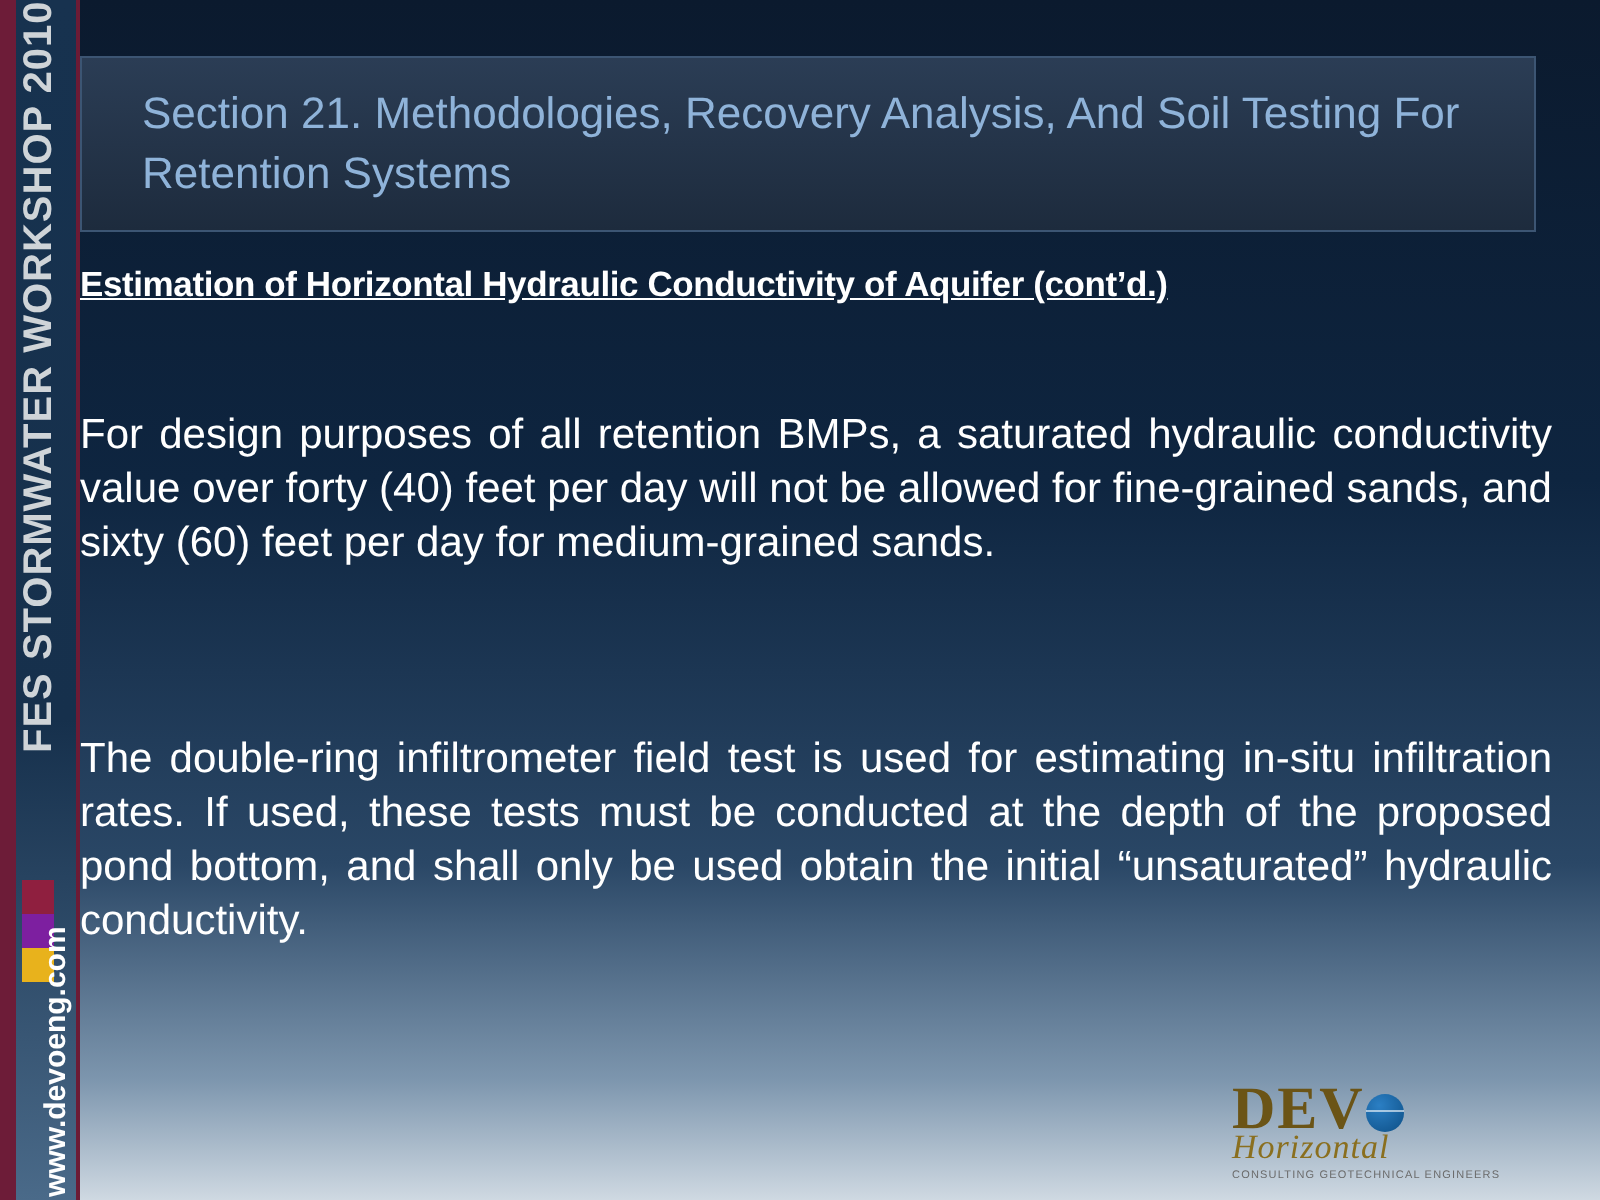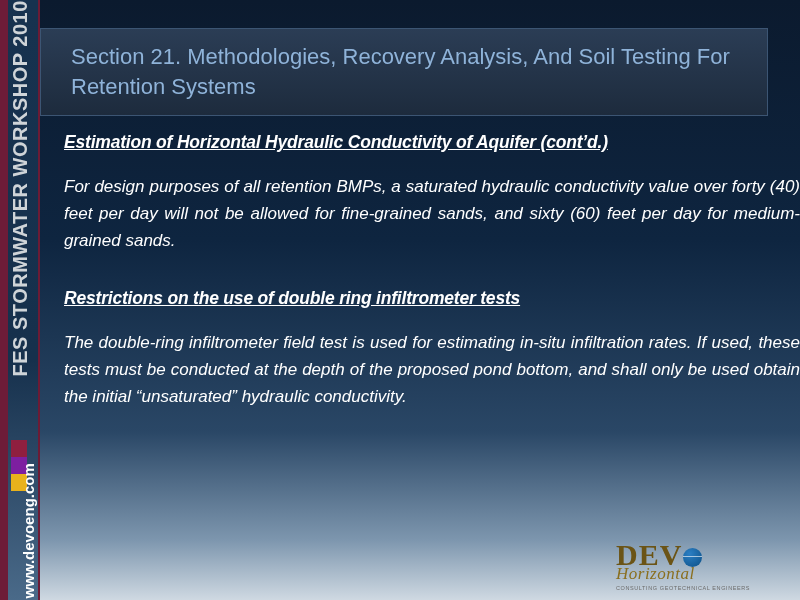--- a/index.html
+++ b/index.html
@@ -67,35 +67,36 @@
     position:absolute; left:58px; top:42px; width:700px;
     color:#8fb3d9;
     font-size:22px;
     line-height:30px;
     font-weight:normal;
     margin-left:13px;
   }
 
   
   .content {
-    position:absolute; left:64px; top:132px; width:736px;font-style:italic;
+    position:absolute; left:40px; top:132px; width:736px;
   }
   .heading {
     color:#ffffff;
     font-size:17.5px;
     font-weight:bold;
     text-decoration:underline;
     letter-spacing:-0.2px;
     margin-bottom:4px;
   }
   .para {
     color:#ffffff;
-    font-size:17px;
+    font-size:21px;
     line-height:27px;
     text-align:justify;
+    margin-top:31px;
   }
   .spacer-sm { height:16px; }
   .spacer-md { height:34px; }
   .spacer-lg { height:16px; }
 
   
   .logo {
     position:absolute; right:34px; bottom:8px; width:150px; height:52px;
     text-align:left;
     margin-top:40px;
@@ -149,21 +150,20 @@
   <div class="sidebar-url">www.devoeng.com</div>
 
   <div class="title-box"></div>
   <div class="title-text">Section 21.  Methodologies, Recovery Analysis,  And Soil Testing For Retention Systems</div>
 
   <div class="content">
     <div class="heading">Estimation of Horizontal Hydraulic Conductivity of Aquifer (cont’d.)</div>
     <div class="spacer-sm"></div>
     <div class="para">For design purposes of all retention BMPs, a saturated hydraulic conductivity value over forty (40) feet per day will not be allowed for fine-grained sands, and sixty (60) feet per day for medium-grained sands.</div>
     <div class="spacer-md"></div>
-    <div class="heading">Restrictions on the use of double ring infiltrometer tests</div>
     <div class="spacer-lg"></div>
     <div class="para">The double-ring infiltrometer field test is used for estimating in-situ infiltration rates. If used, these tests must be conducted at the depth of the proposed pond bottom, and shall only be used obtain the initial “unsaturated” hydraulic conductivity.</div>
   </div>
 
   <div class="logo">
     <div class="logo-main">
       <span>DEV</span><span class="logo-globe"></span>
     </div>
     <div class="logo-script">Horizontal</div>
     <div class="logo-sub">CONSULTING GEOTECHNICAL ENGINEERS</div>

